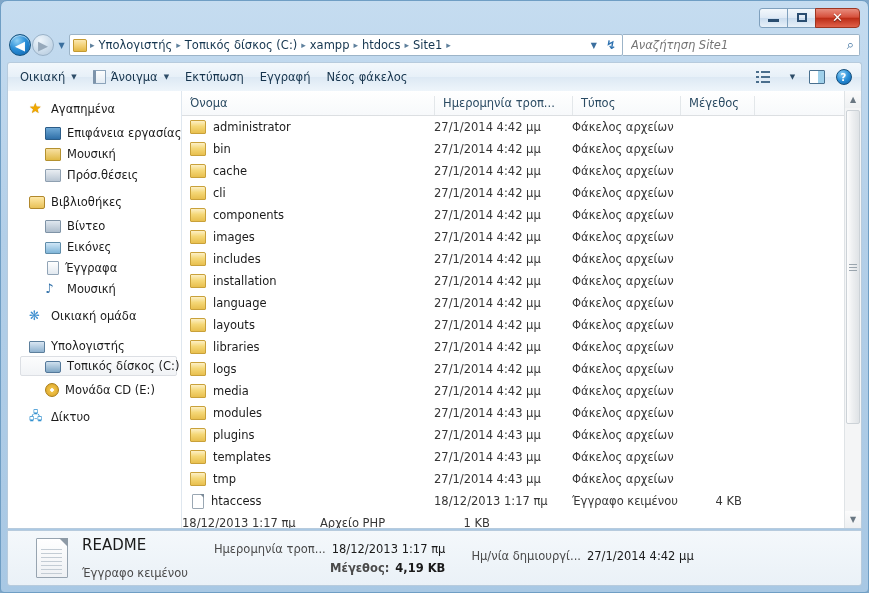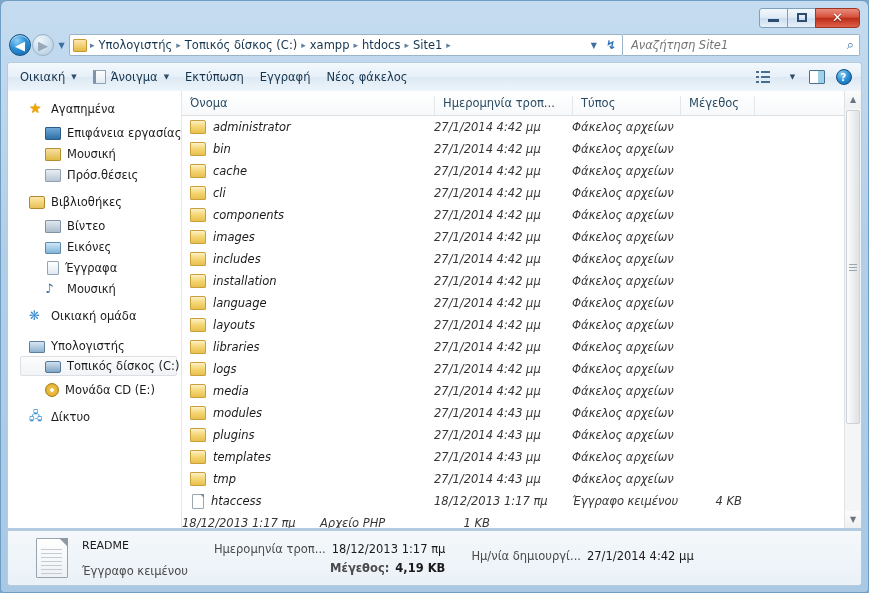--- a/index.html
+++ b/index.html
@@ -183,21 +183,21 @@
     border-bottom: 1px solid #dcdfe2;
     position: relative;
   }
   .colh {
     font-size: 11.5px; color: #2b4b63; padding: 0 0 5px 8px;
     border-left: 1px solid #e3e7ea; height: 19px; position: relative;
     white-space: nowrap; overflow: hidden;
   }
   .colh:first-child { border-left: none; }
   #rows { flex: 1 1 auto; overflow: hidden; position: relative; background:#fff;}
-  .row { display: flex; align-items: center; height: 22px; font-size: 11.5px; color: #1a1a1a; font-style: italic; }
+  .row { display: flex; align-items: center; height: 22px; font-size: 11.5px; color: #1a1a1a; }
   .cell-name { width: 252px; display: flex; align-items: center; padding-left: 8px; flex:0 0 auto;}
   .cell-date { width: 138px; color: #363636; flex:0 0 auto;}
   .cell-type { width: 108px; color: #363636; flex:0 0 auto;}
   .cell-size { width: 68px; color: #363636; text-align: right; padding-right: 6px; flex:0 0 auto;}
   .f-ico { width: 16px; height: 14px; margin-right: 7px; flex: 0 0 auto; }
   .f-folder {
     background: linear-gradient(180deg,#fdf0c6 0%, #f5d878 45%, #ecc css 46%, #e8bf4e 100%);
     background: linear-gradient(180deg,#fdf0c6 0%, #f5d878 45%, #e8bf4e 100%);
     border: 1px solid #c9a13a; border-radius: 1px 2px 1px 1px;
   }
@@ -241,21 +241,21 @@
     background: linear-gradient(180deg,#ffffff 0%, #eef1f4 100%);
     border: 1px solid #97a4b0; border-radius: 1px; position: relative;
   }
   .det-ico::after {
     content:""; position:absolute; right:-1px; top:-1px;
     border-left: 9px solid transparent; border-top: 9px solid #8d9aa6;
   }
   .det-lines { position:absolute; left:4px; right:5px; top:7px; }
   .det-lines i { display:block; height:1px; background:#c3ccd4; margin:3px 0;}
   .det-col { display: flex; flex-direction: column; justify-content: center; }
-  .det-title { font-size: 11px; color: #1a1a1a; margin-bottom: 12px; }
+  .det-title { font-size: 15px; color: #1a1a1a; margin-bottom: 12px; }
   .det-sub { font-size: 11.5px; color: #4a4a4a; }
   .det-lbl { font-size: 11.5px; color: #4a4a4a; }
   .det-val { font-size: 11.5px; color: #1a1a1a; margin-left: 6px; }
   .det-group { margin-left: 26px; display:flex; flex-direction:column; justify-content:center; }
   .det-row1 { display:flex; align-items:center; margin-bottom: 5px;}
   .det-row2 { display:flex; align-items:center; justify-content:flex-end;font-weight:bold; }
 </style>
 </head>
 <body>
 

